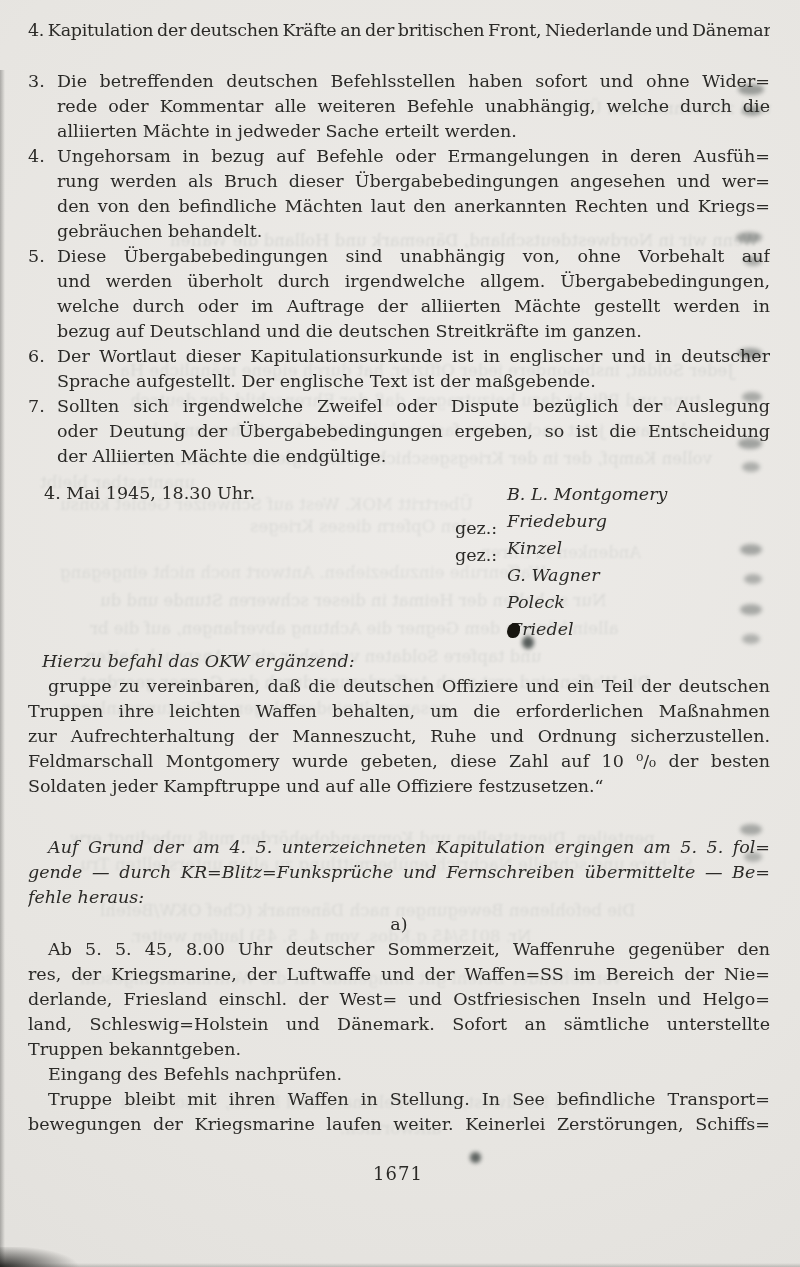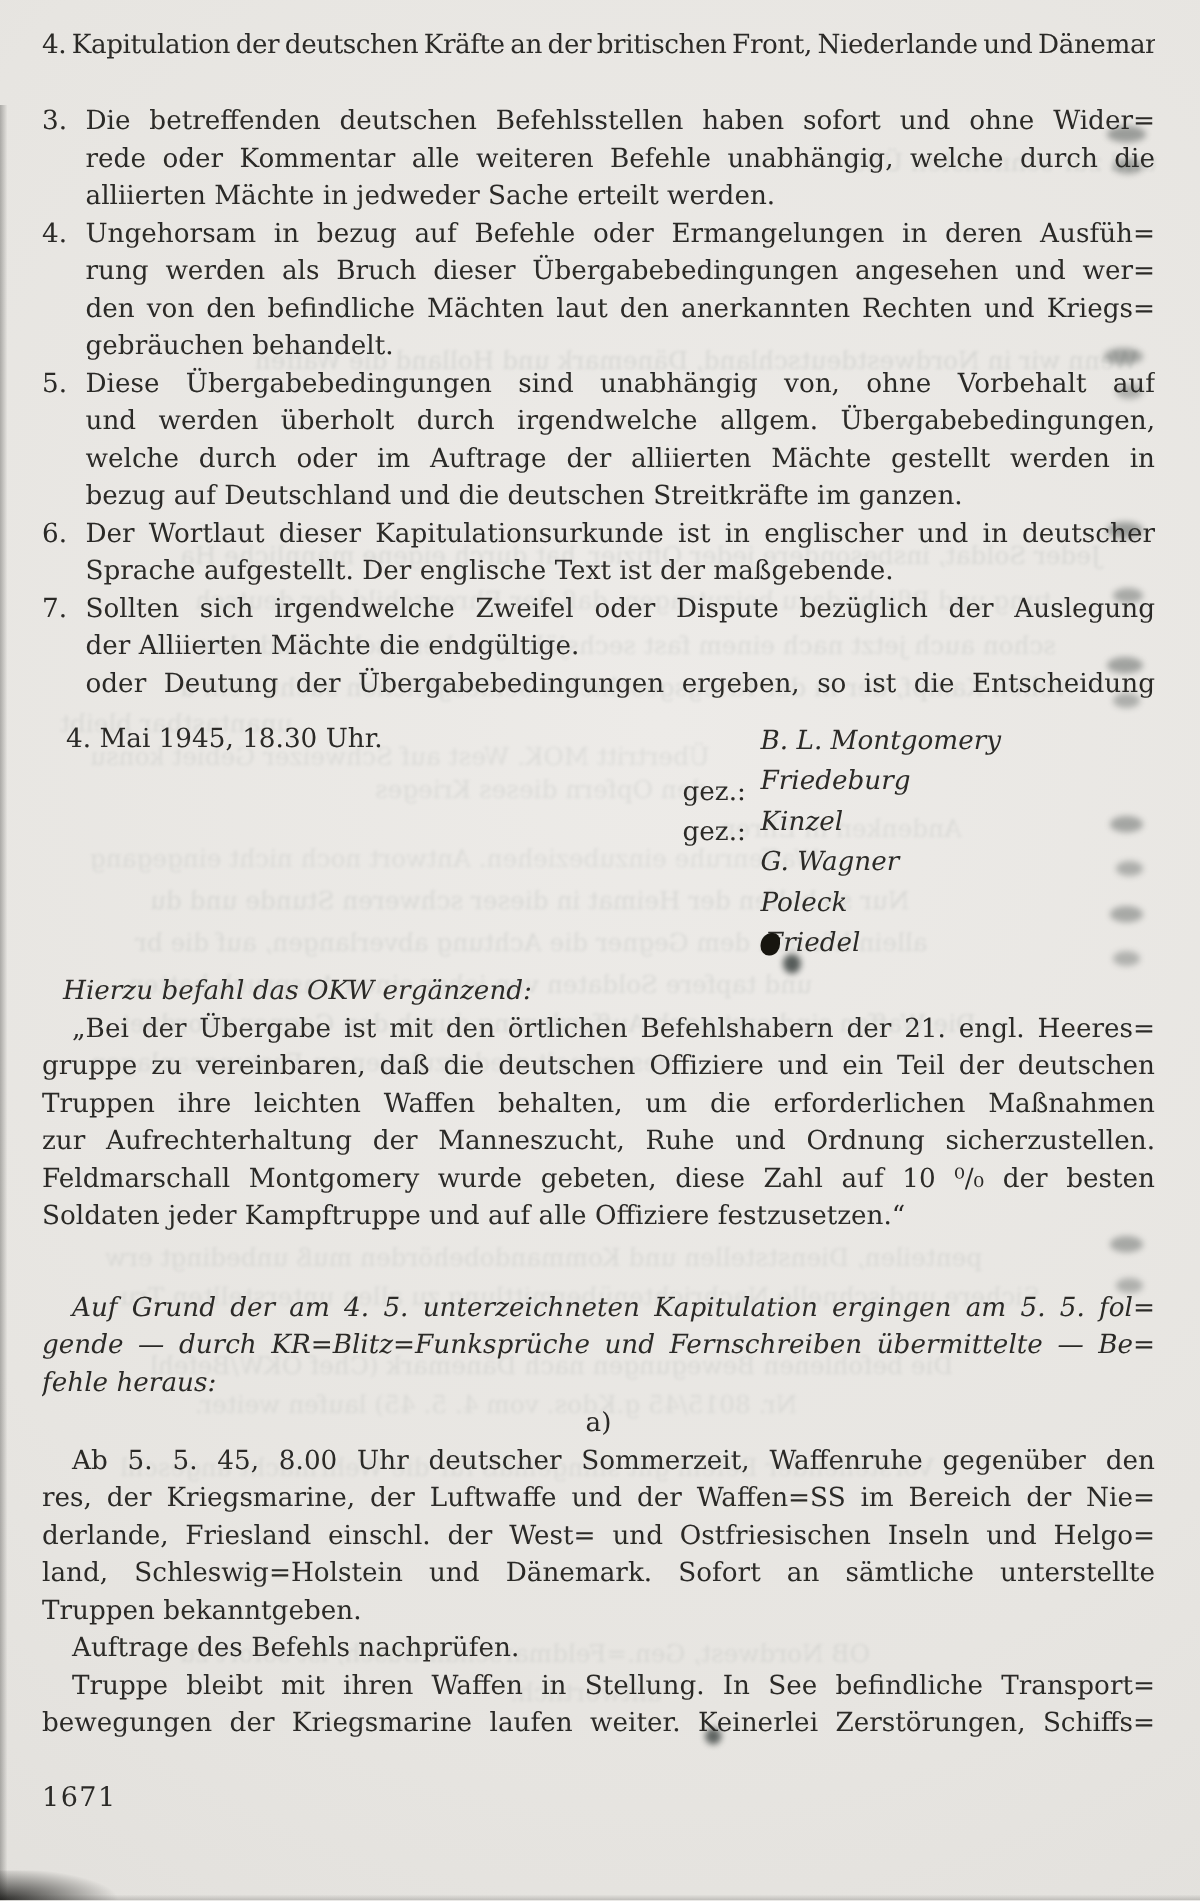--- a/index.html
+++ b/index.html
@@ -36,21 +36,21 @@
   .sig-prefix{width:52px;flex:none;margin-top:34px;}
   .sig-name{font-style:italic;}
   .blot{display:inline-block;width:13px;height:15px;background:#17150f;
     border-radius:62% 38% 55% 45%;margin-right:-10px;position:relative;top:3px;
     filter:blur(0.4px);}
   .okw-intro{font-style:italic;text-indent:14px;margin-top:6px;white-space:nowrap;overflow:hidden;}
   .block{margin:0;}
   .italic .line{font-style:italic;}
   .gap-lg{margin-top:36px;}
   .section-label{text-align:center;margin:2px 0 0 0;}
-  .page-number{text-align:left;margin-top:24px;padding-right:2px;font-size:18px;letter-spacing:1px;}
+  .page-number{text-align:center;margin-top:24px;padding-right:2px;font-size:18px;letter-spacing:1px;}
   
   .ghost-layer{position:absolute;inset:0;pointer-events:none;z-index:0;}
   .content{position:relative;z-index:1;}
   .ghost{position:absolute;transform:scaleX(-1);filter:blur(1.1px);
     color:#7e8886;white-space:nowrap;font-size:16.5px;}
   .smudge{position:absolute;background:#3d4442;filter:blur(2.2px);border-radius:50%;}
   .edge-left{position:absolute;left:0;top:70px;bottom:0;width:5px;z-index:2;
     background:linear-gradient(to right,rgba(30,30,28,0.30),rgba(30,30,28,0));}
   .corner-bl{position:absolute;left:0;bottom:0;width:110px;height:20px;z-index:2;
     background:radial-gradient(100% 150% at 0% 100%, rgba(12,12,10,0.85), rgba(12,12,10,0) 72%);}
@@ -139,22 +139,22 @@
           <span class="num">6.</span>
           <div>
             <div class="line">Der Wortlaut dieser Kapitulationsurkunde ist in englischer und in deutscher</div>
             <div class="line last">Sprache aufgestellt. Der englische Text ist der maßgebende.</div>
           </div>
         </div>
         <div class="item">
           <span class="num">7.</span>
           <div>
             <div class="line">Sollten sich irgendwelche Zweifel oder Dispute bezüglich der Auslegung</div>
+            <div class="line">oder Deutung der Übergabebedingungen ergeben, so ist die Entscheidung</div>
             <div class="line last">der Alliierten Mächte die endgültige.</div>
-            <div class="line">oder Deutung der Übergabebedingungen ergeben, so ist die Entscheidung</div>
           </div>
         </div>
       </div>
 
     <div class="sigblock">
       <div class="dateline">4. Mai 1945, 18.30 Uhr.</div>
       <div class="signatures">
           <div class="sig-row">
             <span class="sig-prefix">gez.:</span>
             <span class="sig-name">B. L. Montgomery</span>
@@ -178,21 +178,20 @@
           <div class="sig-row">
             <span class="sig-prefix"></span>
             <span class="sig-name"><span class="blot"></span>Friedel</span>
           </div>
         </div>
     </div>
 
     <div class="okw-intro">Hierzu befahl das OKW ergänzend:</div>
 
     <div class="block indent-first">
-        <div class="line">„Bei der Übergabe ist mit den örtlichen Befehlshabern der 21. engl. Heeres=</div>
         <div class="line">gruppe zu vereinbaren, daß die deutschen Offiziere und ein Teil der deutschen</div>
         <div class="line">Truppen ihre leichten Waffen behalten, um die erforderlichen Maßnahmen</div>
         <div class="line">zur Aufrechterhaltung der Manneszucht, Ruhe und Ordnung sicherzustellen.</div>
         <div class="line">Feldmarschall Montgomery wurde gebeten, diese Zahl auf 10 ⁰/₀ der besten</div>
         <div class="line last">Soldaten jeder Kampftruppe und auf alle Offiziere festzusetzen.“</div>
       </div>
 
     <div class="block italic indent-first gap-lg">
         <div class="line">Auf Grund der am 4. 5. unterzeichneten Kapitulation ergingen am 5. 5. fol=</div>
         <div class="line">gende — durch KR=Blitz=Funksprüche und Fernschreiben übermittelte — Be=</div>
@@ -203,21 +202,21 @@
 
     <div class="block indent-first">
         <div class="line">Ab 5. 5. 45, 8.00 Uhr deutscher Sommerzeit, Waffenruhe gegenüber den</div>
         <div class="line">res, der Kriegsmarine, der Luftwaffe und der Waffen=SS im Bereich der Nie=</div>
         <div class="line">derlande, Friesland einschl. der West= und Ostfriesischen Inseln und Helgo=</div>
         <div class="line">land, Schleswig=Holstein und Dänemark. Sofort an sämtliche unterstellte</div>
         <div class="line last">Truppen bekanntgeben.</div>
       </div>
 
     <div class="block indent-first">
-        <div class="line last">Auftrage des Befehls nachprüfen.</div>
+        <div class="line last">Eingang des Befehls nachprüfen.</div>
       </div>
 
     <div class="block indent-first">
         <div class="line">Truppe bleibt mit ihren Waffen in Stellung. In See befindliche Transport=</div>
         <div class="line">bewegungen der Kriegsmarine laufen weiter. Keinerlei Zerstörungen, Schiffs=</div>
       </div>
 
     <div class="page-number">1671</div>
 
   </div>

